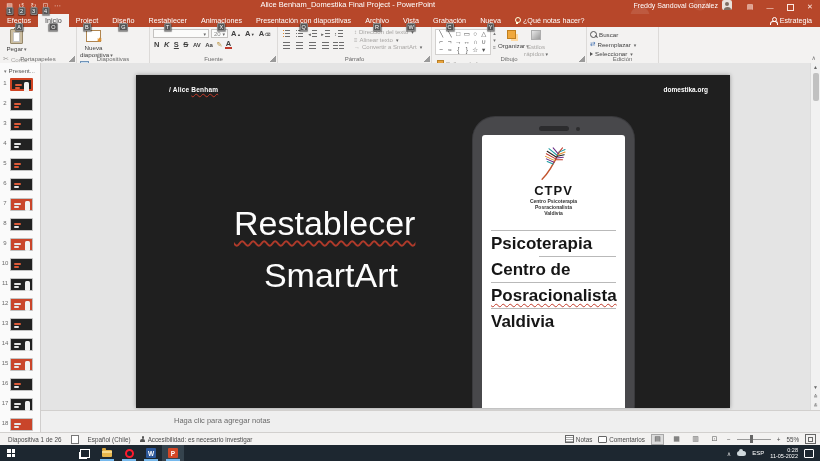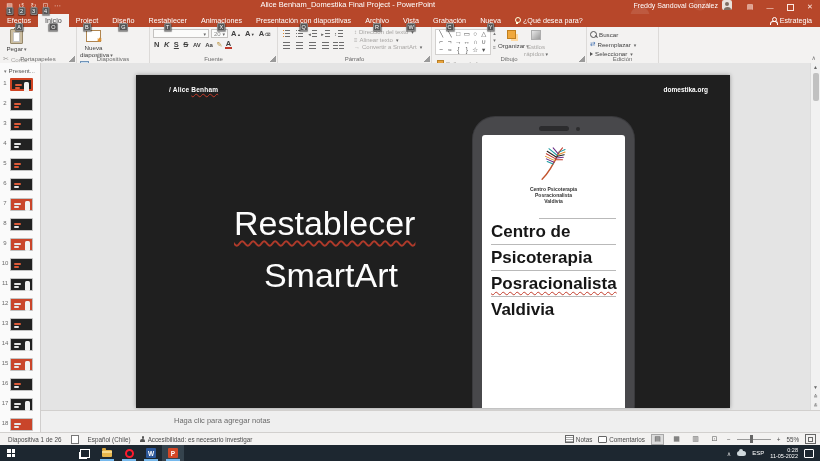--- a/index.html
+++ b/index.html
@@ -270,21 +270,21 @@
         <div class="tab">
           <span>Nueva</span>
           <span class="keytip">Y</span>
         </div>
       </div>
     <div class="tellme">
       <span class="bulb">
           <i></i>
           <b></b>
         </span>
-      <span>¿Qué desea para?</span>
+      <span>¿Qué notas hacer?</span>
     </div>
     <div class="share">
       <span class="personic">
           <i></i>
           <b></b>
         </span>
       <span>Estrategia</span>
     </div>
   </div>
 
@@ -690,33 +690,34 @@
                 <path d="M21 16 L10 11" stroke="#e2902f" stroke-width="1.2"></path>
                 <path d="M20 18 L11 14" stroke="#6a2d84" stroke-width="1.2"></path>
                 <path d="M19 20 L12 17" stroke="#1b9aa0" stroke-width="1.2"></path>
                 <path d="M26 6 L33 3" stroke="#1b9aa0" stroke-width="1.2"></path>
                 <path d="M25 9 L33 6" stroke="#e2902f" stroke-width="1.2"></path>
                 <path d="M24 11 L32 9" stroke="#222222" stroke-width="1.2"></path>
                 <path d="M23 13 L31 12" stroke="#6a2d84" stroke-width="1.2"></path>
                 <path d="M22 15 L30 15" stroke="#c03a2b" stroke-width="1.2"></path>
               </svg>
             </div>
+            <div class="acr">CTPV</div>
             <div id="logosubs">
                 <div>Centro Psicoterapia</div>
                 <div>Posracionalista</div>
                 <div>Valdivia</div>
               </div>
             <div id="phonelines">
                 <div class="pline">
+                  <div class="rule"></div>
+                  <div class="ptext">Psicoterapia</div>
+                </div>
+                <div class="pline">
                   <div class="rule first"></div>
                   <div class="ptext">Centro de</div>
-                </div>
-                <div class="pline">
-                  <div class="rule"></div>
-                  <div class="ptext">Psicoterapia</div>
                 </div>
                 <div class="pline">
                   <div class="rule"></div>
                   <div class="ptext missp">Posracionalista</div>
                 </div>
                 <div class="pline">
                   <div class="rule"></div>
                   <div class="ptext">Valdivia</div>
                 </div>
               </div>

